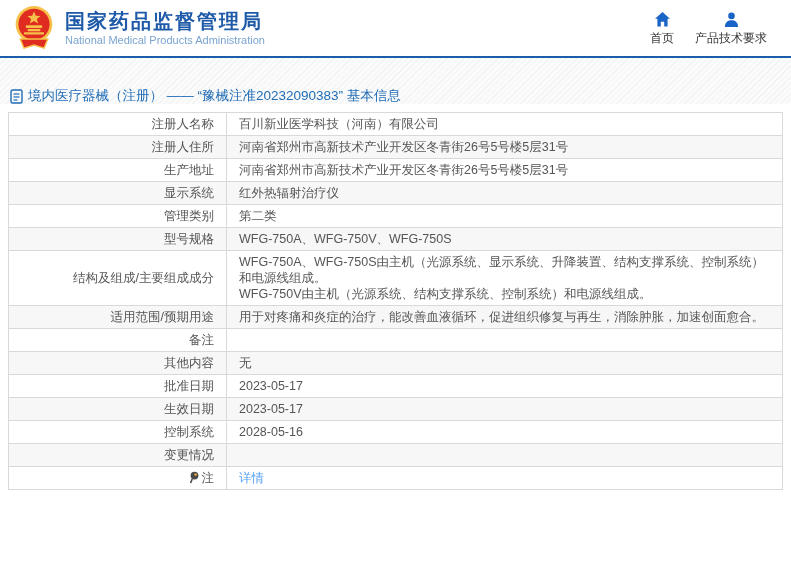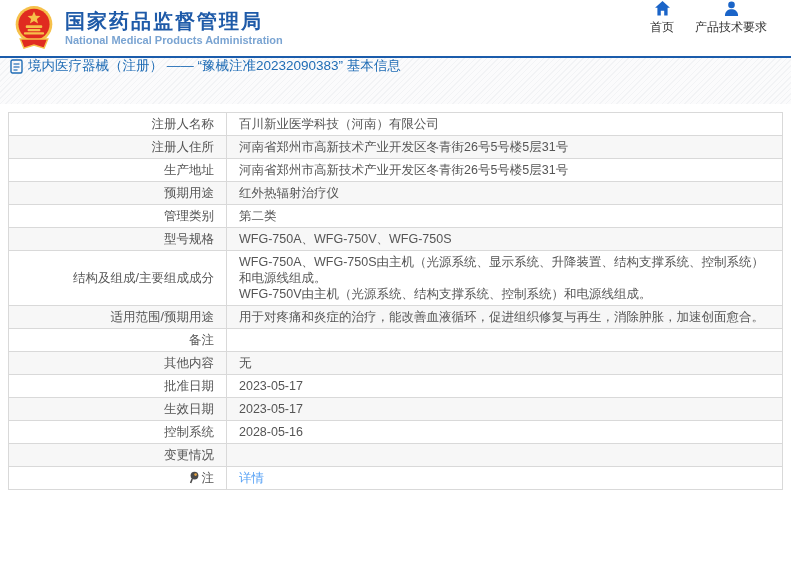--- a/index.html
+++ b/index.html
@@ -6,41 +6,41 @@
   html,body { margin:0; padding:0; }
   body {
     width:791px; height:568px; overflow:hidden;
     background:#ffffff;
     font-family:"Liberation Sans","DejaVu Sans",sans-serif;
     color:#555;
   }
 
   
   .header {
-    height:58px; display:flex; 
+    height:58px; display:flex; align-items:center;
     padding:0 12px 0 12px;
     border-bottom:2px solid #1b5cab;
     background:#ffffff;
   }
   .brand { display:flex; align-items:center; gap:9px; }
   .emblem { width:44px; height:48px; flex:0 0 auto; }
   .brand-text { display:flex; flex-direction:column; justify-content:center; }
   .brand-title { font-size:20px; font-weight:bold; color:#1e5aa8; letter-spacing:2px; line-height:24px; }
-  .brand-sub { font-size:11px; color:#7aa4d2; line-height:13px; margin-top:1px;font-weight:bold; }
+  .brand-sub { font-size:11px; color:#7aa4d2; line-height:13px; margin-top:1px; }
 
   .nav { margin-left:auto; display:flex; gap:21px; padding-right:12px; }
   .nav-item { display:flex; flex-direction:column; align-items:center; gap:3px; cursor:pointer; }
   .nav-item .nav-label { font-size:12px; color:#333; line-height:14px; }
   .nav-icon { width:17px; height:17px; display:block; }
 
   
   .band {
     height:46px;
     background:repeating-linear-gradient(135deg,#f2f3f5 0px,#f2f3f5 1px,#fbfbfc 1px,#fbfbfc 4px);
-    display:flex; align-items:flex-start;
+    display:flex; align-items:flex-end;
     padding:0 10px;
   }
   .band-inner { display:flex; align-items:center; gap:5px; }
   .doc-icon { width:13px; height:15px; display:block; }
   .band-text { color:#1f6cb5; font-size:13.5px; line-height:16px; }
 
   
   .table-wrap { margin:8px 8px 0 8px; }
   table.info { width:100%; border-collapse:collapse; table-layout:fixed; }
   table.info td {
@@ -114,21 +114,21 @@
         </tr>
         <tr>
           <td class="cell-label">注册人住所</td>
           <td class="cell-value">河南省郑州市高新技术产业开发区冬青街26号5号楼5层31号</td>
         </tr>
         <tr>
           <td class="cell-label">生产地址</td>
           <td class="cell-value">河南省郑州市高新技术产业开发区冬青街26号5号楼5层31号</td>
         </tr>
         <tr>
-          <td class="cell-label">预期用途</td>
+          <td class="cell-label">显示系统</td>
           <td class="cell-value">红外热辐射治疗仪</td>
         </tr>
         <tr>
           <td class="cell-label">管理类别</td>
           <td class="cell-value">第二类</td>
         </tr>
         <tr>
           <td class="cell-label">型号规格</td>
           <td class="cell-value">WFG-750A、WFG-750V、WFG-750S</td>
         </tr>

